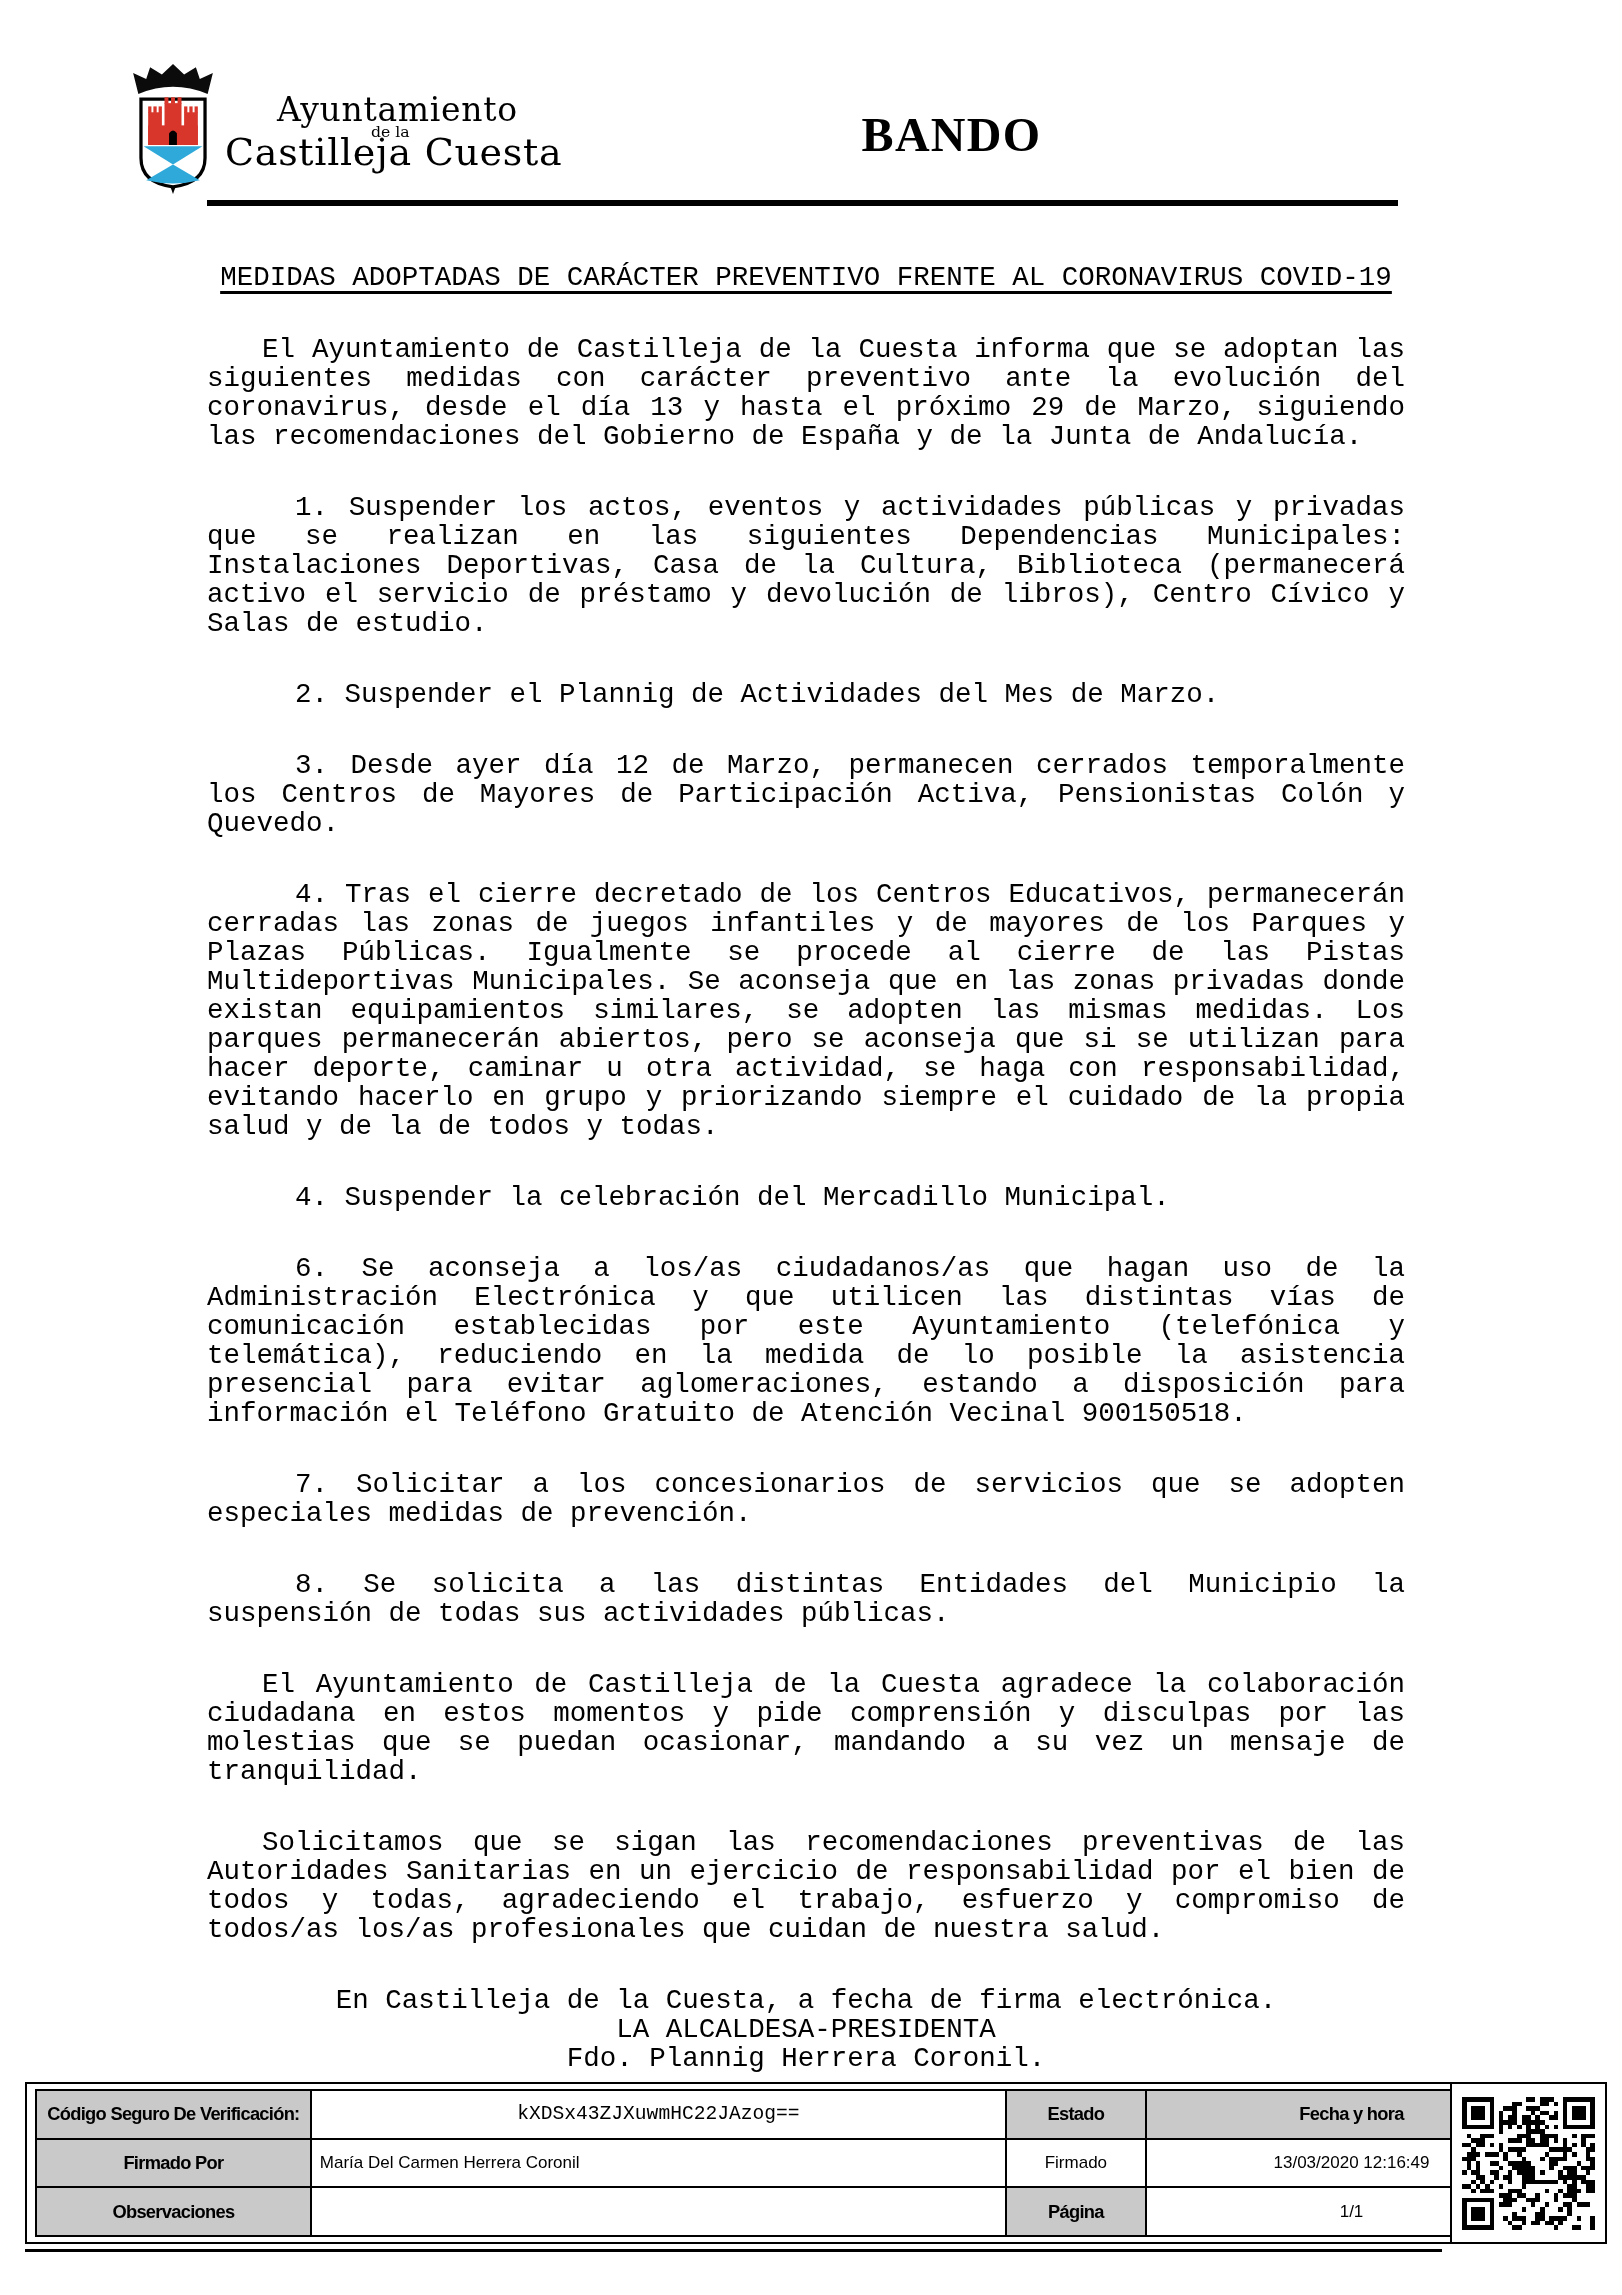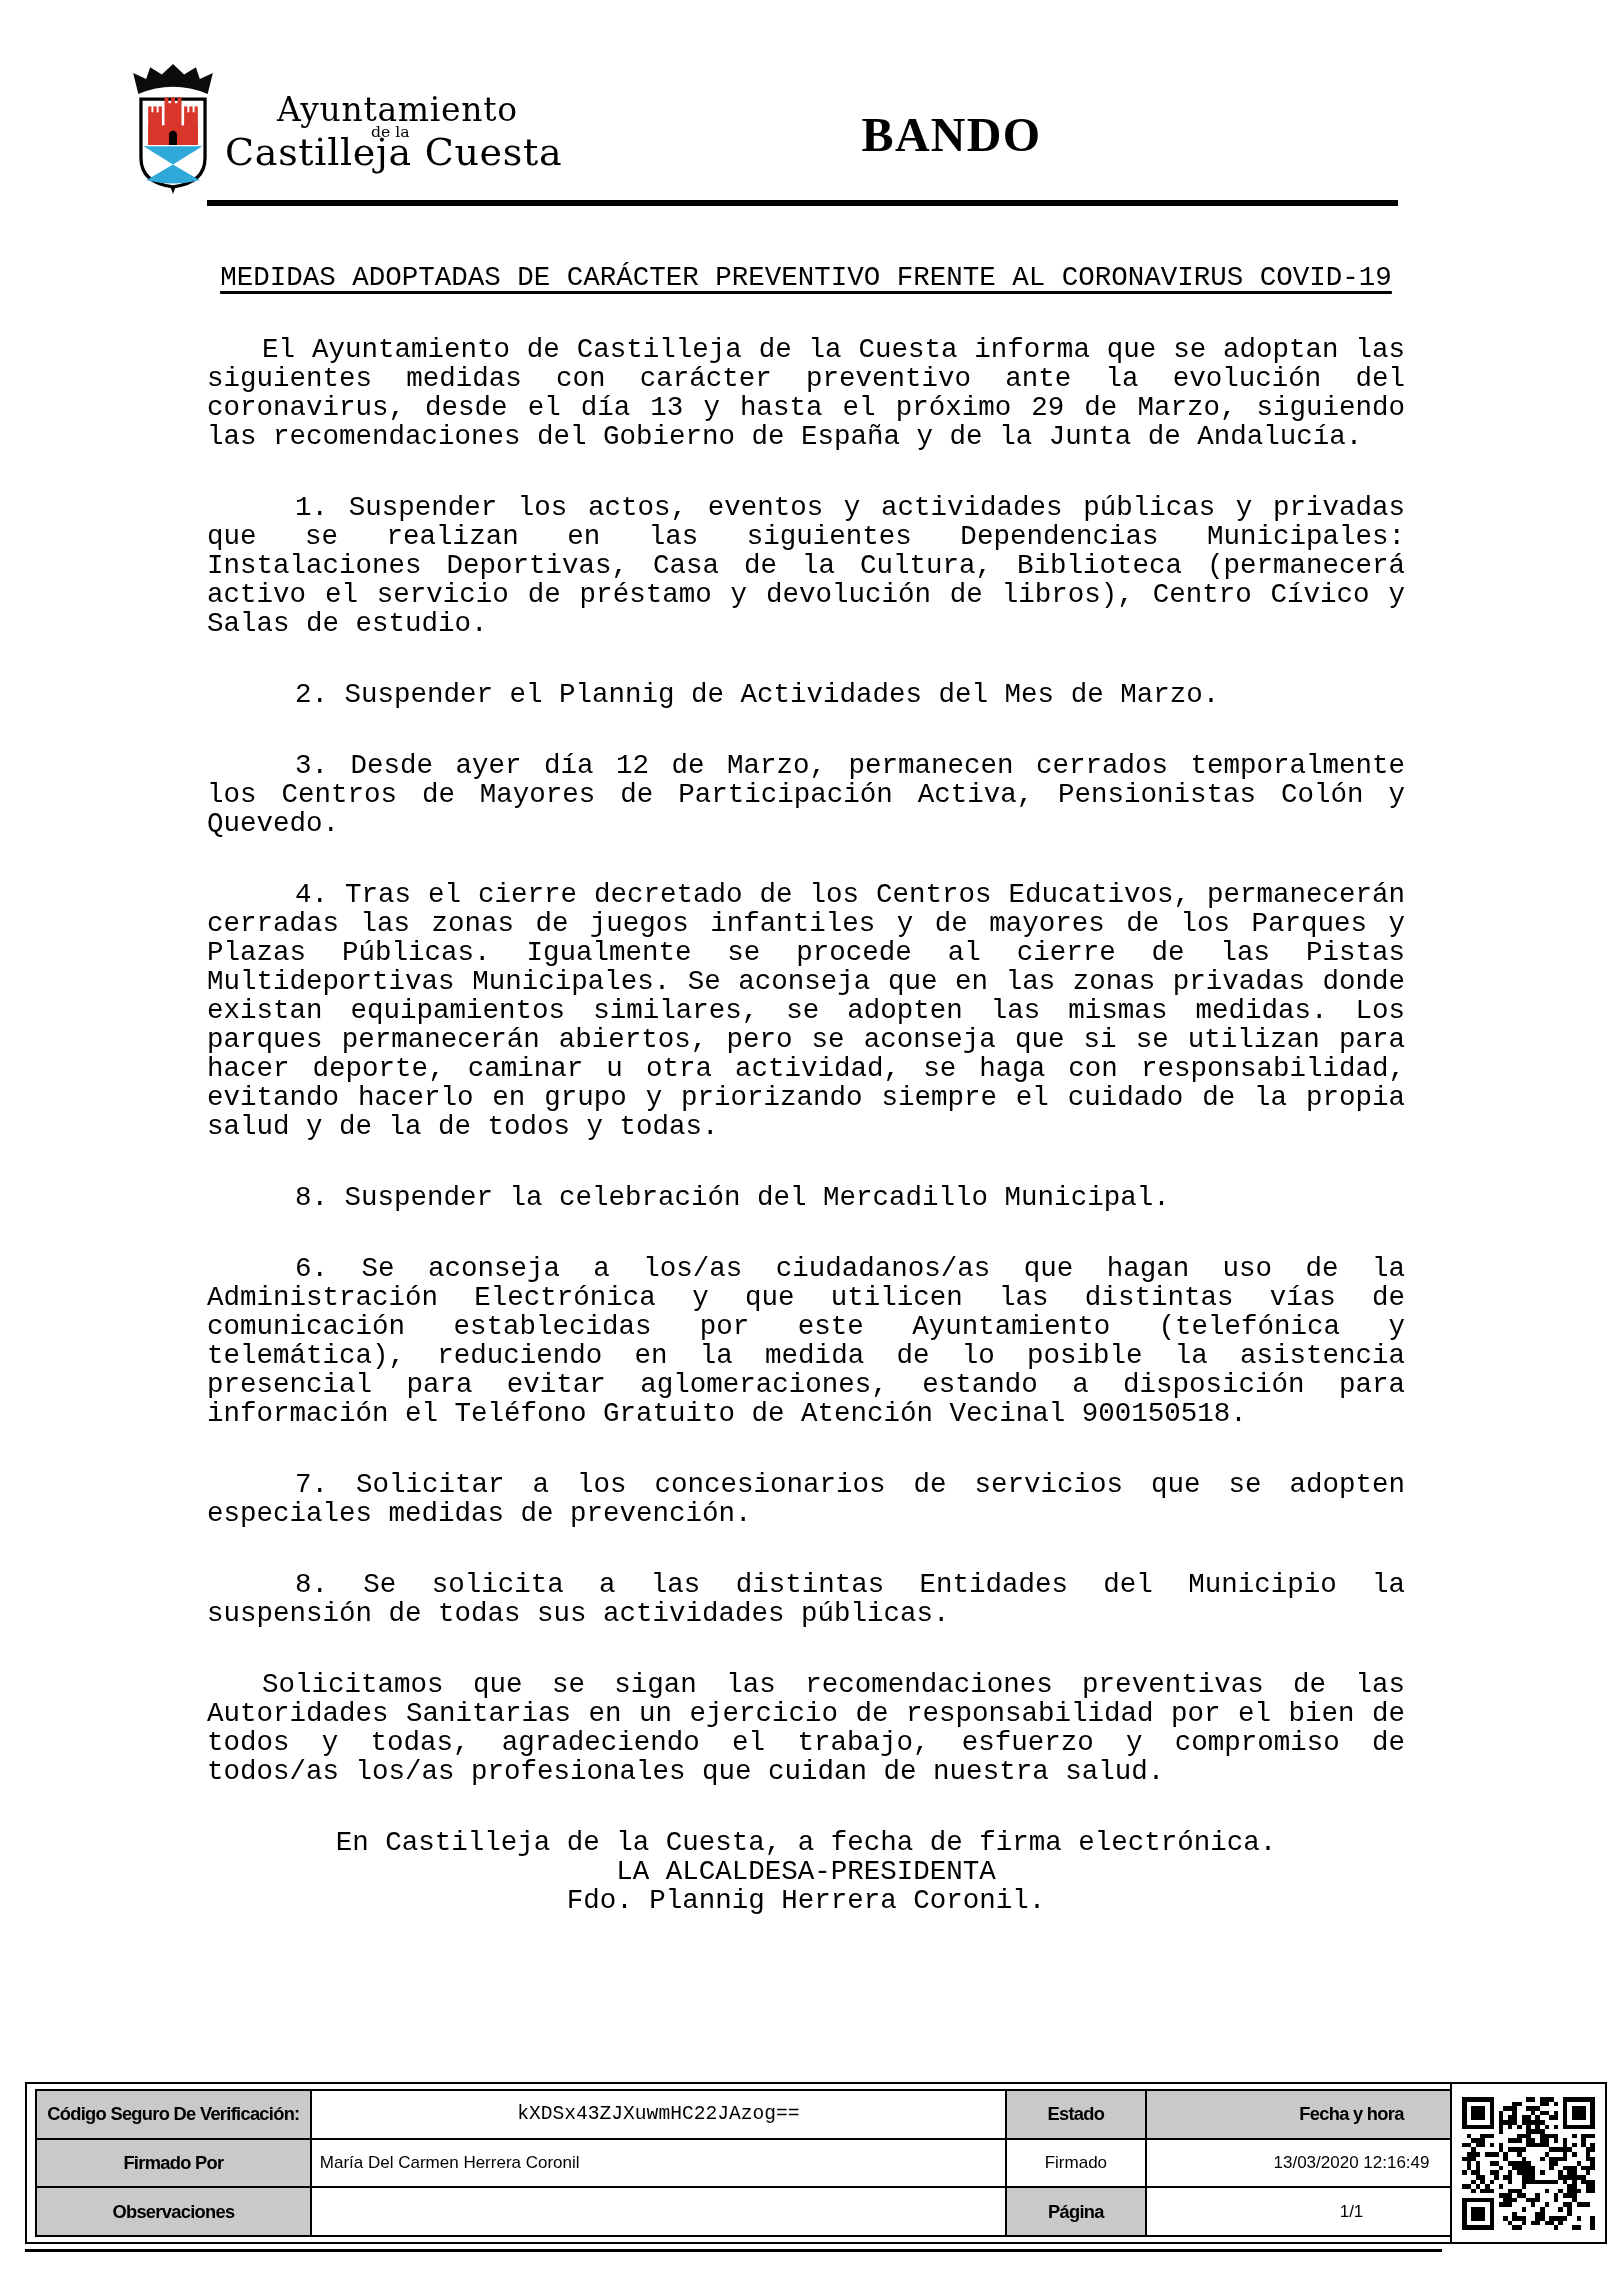--- a/index.html
+++ b/index.html
@@ -121,24 +121,25 @@
   <div class="header-rule"></div>
 
   <div class="doc">
     <div class="title">MEDIDAS ADOPTADAS DE CARÁCTER PREVENTIVO FRENTE AL CORONAVIRUS COVID-19</div>
     <div id="paragraphs">
         <p class="plain">El Ayuntamiento de Castilleja de la Cuesta informa que se adoptan las siguientes medidas con carácter preventivo ante la evolución del coronavirus, desde el día 13 y hasta el próximo 29 de Marzo, siguiendo las recomendaciones del Gobierno de España y de la Junta de Andalucía.</p>
         <p class="item">1. Suspender los actos, eventos y actividades públicas y privadas que se realizan en las siguientes Dependencias Municipales: Instalaciones Deportivas, Casa de la Cultura, Biblioteca (permanecerá activo el servicio de préstamo y devolución de libros), Centro Cívico y Salas de estudio.</p>
         <p class="item">2. Suspender el Plannig de Actividades del Mes de Marzo.</p>
         <p class="item">3. Desde ayer día 12 de Marzo, permanecen cerrados temporalmente los Centros de Mayores de Participación Activa, Pensionistas Colón y Quevedo.</p>
         <p class="item">4. Tras el cierre decretado de los Centros Educativos, permanecerán cerradas las zonas de juegos infantiles y de mayores de los Parques y Plazas Públicas. Igualmente se procede al cierre de las Pistas Multideportivas Municipales. Se aconseja que en las zonas privadas donde existan equipamientos similares, se adopten las mismas medidas. Los parques permanecerán abiertos, pero se aconseja que si se utilizan para hacer deporte, caminar u otra actividad, se haga con responsabilidad, evitando hacerlo en grupo y priorizando siempre el cuidado de la propia salud y de la de todos y todas.</p>
-        <p class="item">8. Suspender la celebración del Mercadillo Municipal.</p>
+        <p class="item">4. Suspender la celebración del Mercadillo Municipal.</p>
         <p class="item">6. Se aconseja a los/as ciudadanos/as que hagan uso de la Administración Electrónica y que utilicen las distintas vías de comunicación establecidas por este Ayuntamiento (telefónica y telemática), reduciendo en la medida de lo posible la asistencia presencial para evitar aglomeraciones, estando a disposición para información el Teléfono Gratuito de Atención Vecinal 900150518.</p>
         <p class="item">7. Solicitar a los concesionarios de servicios que se adopten especiales medidas de prevención.</p>
         <p class="item">8. Se solicita a las distintas Entidades del Municipio la suspensión de todas sus actividades públicas.</p>
+        <p class="plain">El Ayuntamiento de Castilleja de la Cuesta agradece la colaboración ciudadana en estos momentos y pide comprensión y disculpas por las molestias que se puedan ocasionar, mandando a su vez un mensaje de tranquilidad.</p>
         <p class="plain">Solicitamos que se sigan las recomendaciones preventivas de las Autoridades Sanitarias en un ejercicio de responsabilidad por el bien de todos y todas, agradeciendo el trabajo, esfuerzo y compromiso de todos/as los/as profesionales que cuidan de nuestra salud.</p>
       </div>
     <div class="closing">
       <p>En Castilleja de la Cuesta, a fecha de firma electrónica.</p>
       <p>LA ALCALDESA-PRESIDENTA</p>
       <p>Fdo. Plannig Herrera Coronil.</p>
     </div>
   </div>
 
   <div class="footer-box">

